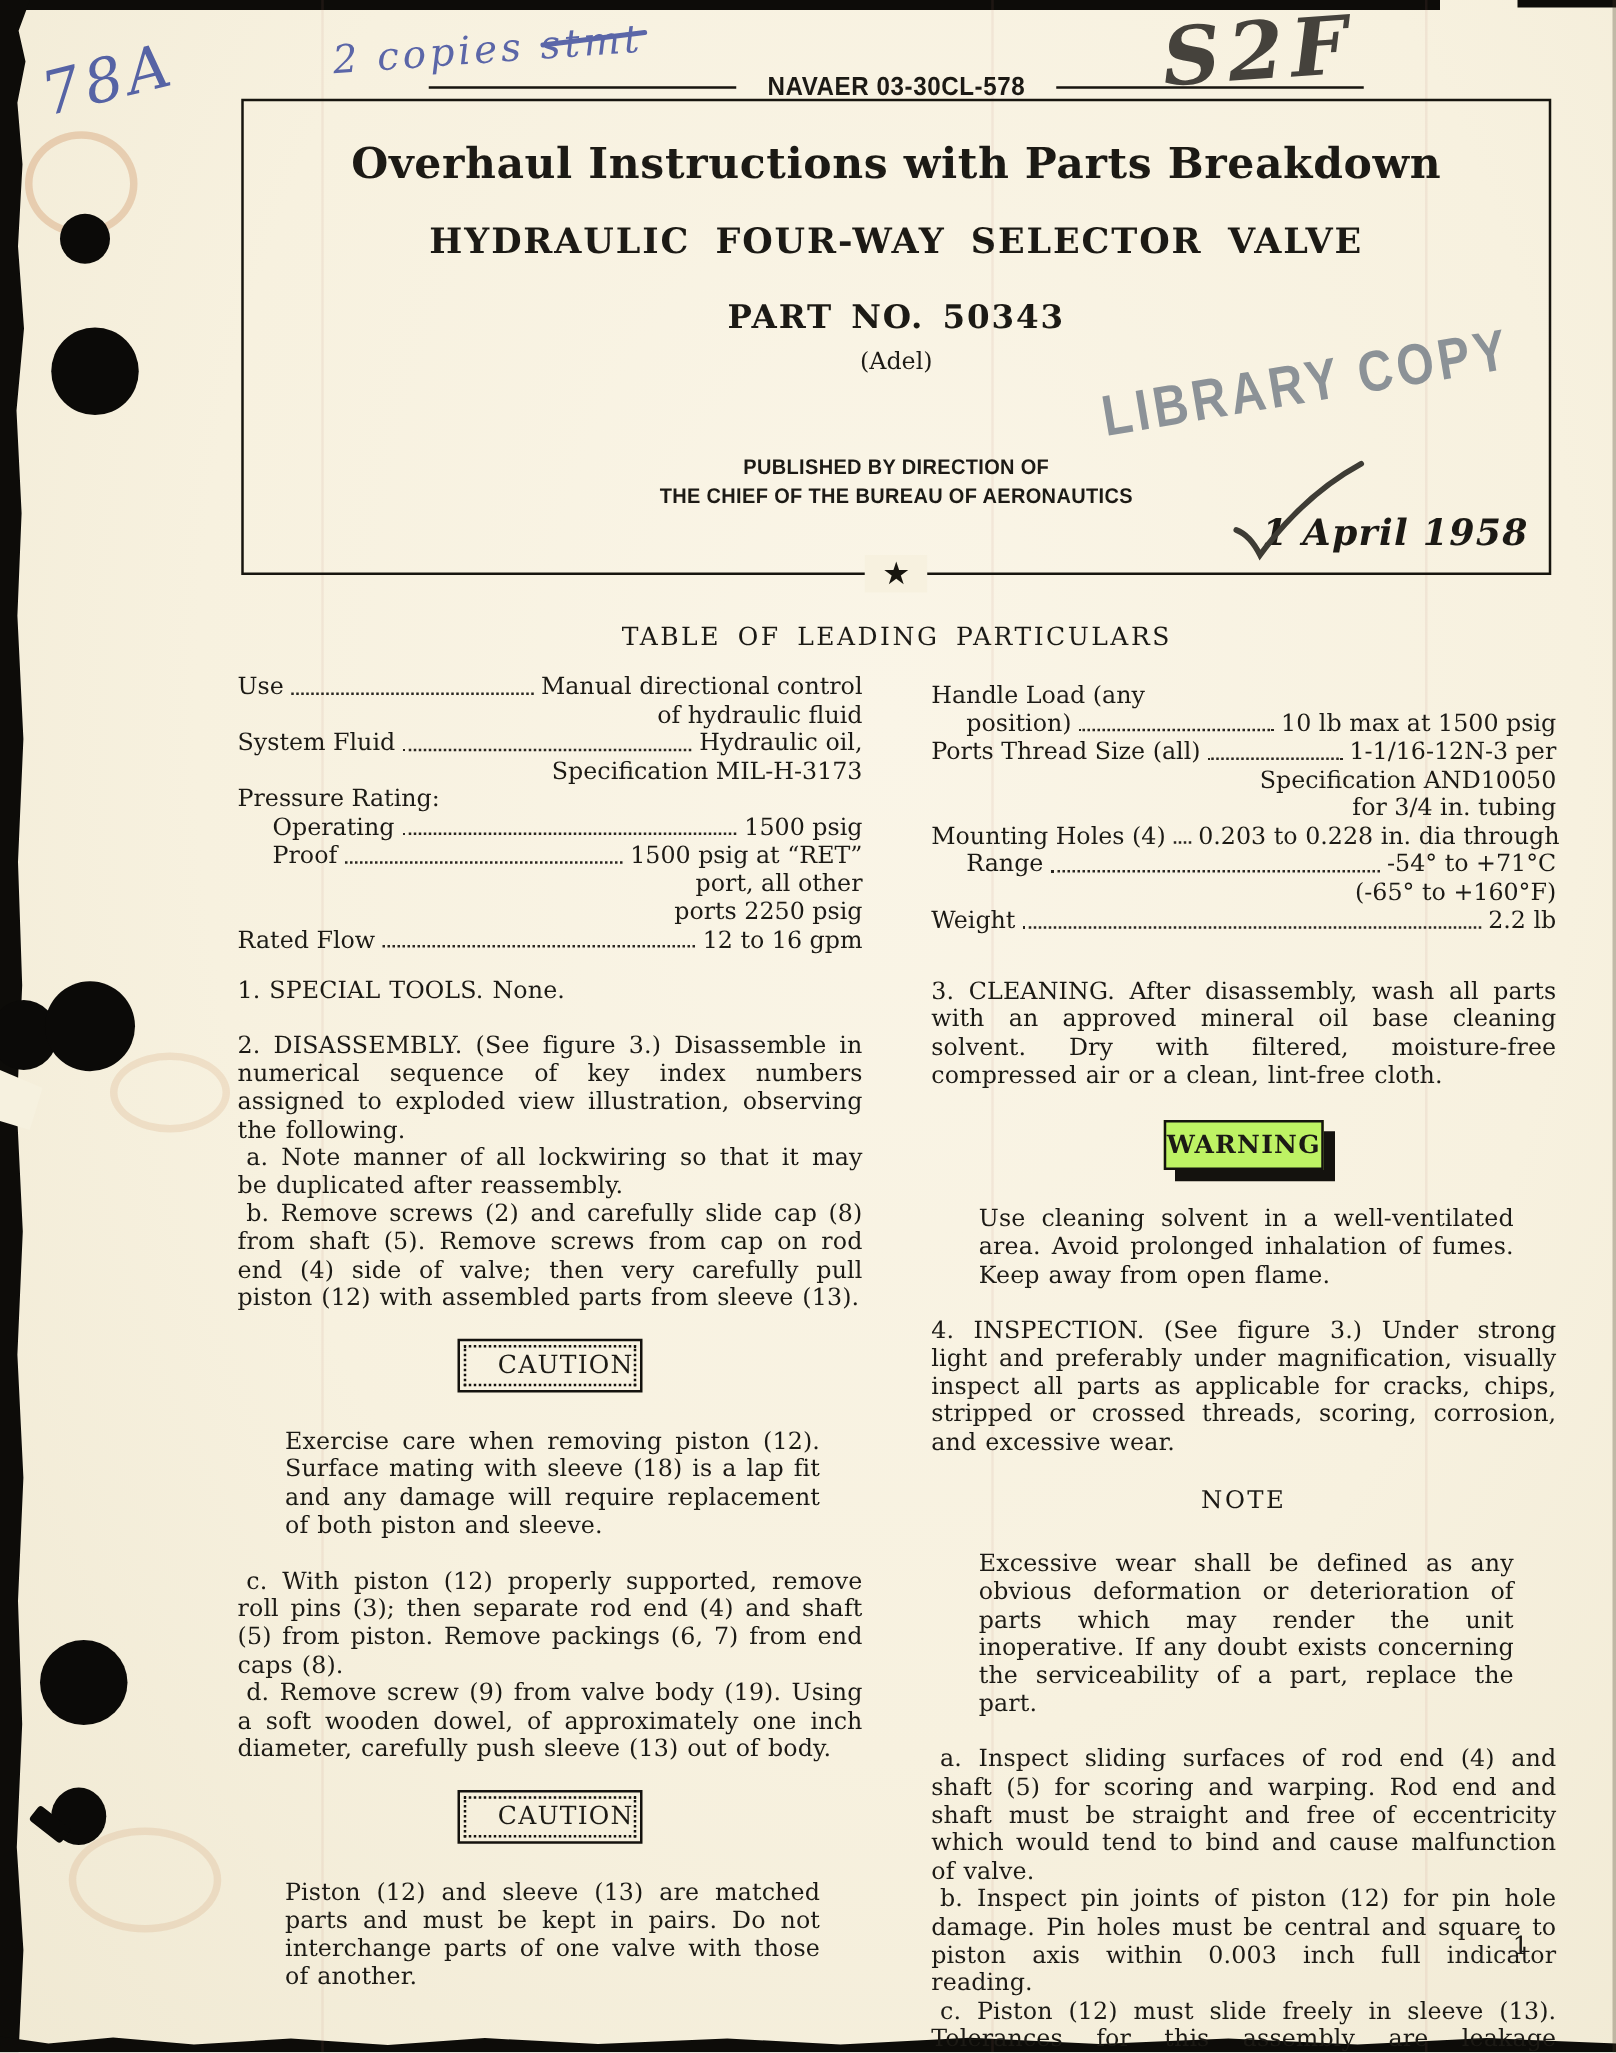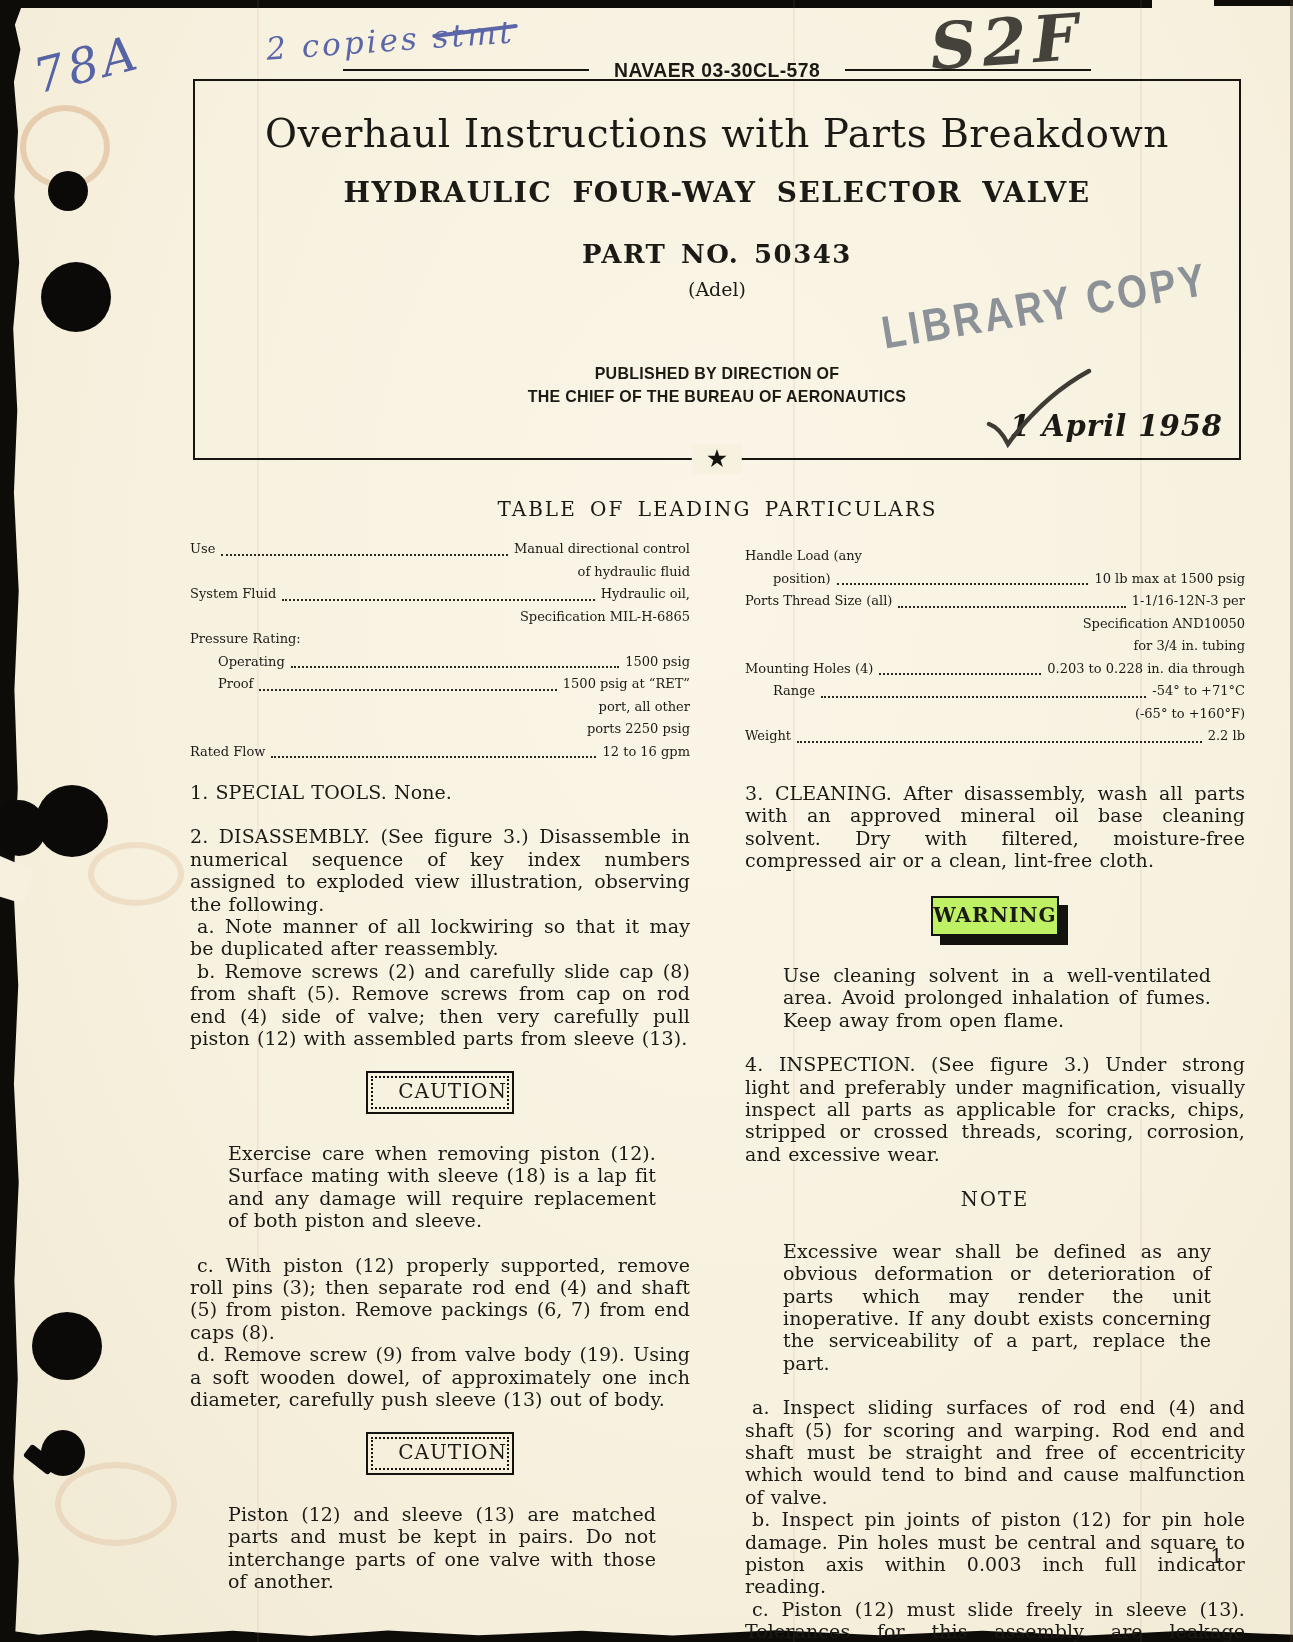--- a/index.html
+++ b/index.html
@@ -36,33 +36,33 @@
     transform:rotate(-9.5deg) scaleX(.84);transform-origin:left center;}
   .checkmark{position:absolute;left:983px;top:366px;}
   
   .navaer-row{position:absolute;top:58px;left:193px;width:1048px;display:flex;align-items:center;gap:16px;
     padding:0 150px;box-sizing:border-box;}
   .navaer-row .rule{flex:1;border-top:2.5px solid #17150f;height:0;}
   .navaer-text{font-family:"Liberation Sans","DejaVu Sans",sans-serif;font-weight:700;font-size:21px;
     white-space:nowrap;transform:scaleX(.92);letter-spacing:.5px;}
   .title-box{position:absolute;left:193px;top:79px;width:1048px;height:381px;border:2.5px solid #17150f;box-sizing:border-box;}
   .tb-line{position:absolute;left:0;width:100%;text-align:center;white-space:nowrap;}
-  .doc-subtitle{top:30px;font-size:39px;font-weight:400;letter-spacing:.5px;}
+  .doc-subtitle{top:30px;font-size:34px;font-weight:700;letter-spacing:.5px;}
   .doc-title{top:95px;font-size:28px;font-weight:700;letter-spacing:1.5px;word-spacing:9px;}
   .part-number{top:158px;font-size:26px;font-weight:600;letter-spacing:1.5px;word-spacing:4px;}
   .manufacturer{top:197px;font-size:19px;}
   .published{top:281px;font-family:"Liberation Sans","DejaVu Sans",sans-serif;font-weight:700;font-size:17px;
     line-height:23px;transform:scaleX(.94);letter-spacing:.3px;}
   .issue-date{position:absolute;right:16px;top:328px;font-size:29px;font-style:italic;font-weight:600;letter-spacing:1px;}
   .star-wrap{position:absolute;left:50%;bottom:-16px;transform:translateX(-50%);background:#f7f1df;
     padding:0 14px;font-size:25px;line-height:30px;color:#17150f;}
   
   .tlp-head{position:absolute;top:497px;left:190px;width:1055px;text-align:center;font-size:20px;
     letter-spacing:2px;word-spacing:5px;}
-  .tlp-col{position:absolute;width:500px;font-size:13px;}
+  .tlp-col{position:absolute;width:500px;font-size:19px;}
   .tlp-left{left:190px;top:538px;}
   .tlp-right{left:745px;top:545px;}
   .tlp-line{display:flex;line-height:22.5px;}
   .tlp-line.indent1{padding-left:28px;align-items:flex-end;}
   .tlp-label,.tlp-value{white-space:nowrap;}
   .tlp-dots{flex:1;margin:0 6px 5px;border-bottom:2.6px dotted #2a2620;align-self:flex-end;height:1px;min-width:14px;}
   .tlp-cont{text-align:right;line-height:22.5px;}
   
   .body-col{position:absolute;width:500px;font-size:19px;line-height:22.4px;}
   .body-left{left:190px;top:781px;}
@@ -139,21 +139,21 @@
       <span class="tlp-label">Use</span>
       <span class="tlp-dots"></span>
       <span class="tlp-value">Manual directional control</span>
     </div>
     <div class="tlp-cont">of hydraulic fluid</div>
     <div class="tlp-line">
       <span class="tlp-label">System Fluid</span>
       <span class="tlp-dots"></span>
       <span class="tlp-value">Hydraulic oil,</span>
     </div>
-    <div class="tlp-cont">Specification MIL-H-6865</div>
+    <div class="tlp-cont">Specification MIL-H-3173</div>
     <div class="tlp-line">
       <span class="tlp-label">Pressure Rating:</span>
     </div>
     <div class="tlp-line indent1">
       <span class="tlp-label">Operating</span>
       <span class="tlp-dots"></span>
       <span class="tlp-value">1500 psig</span>
     </div>
     <div class="tlp-line indent1">
       <span class="tlp-label">Proof</span>

